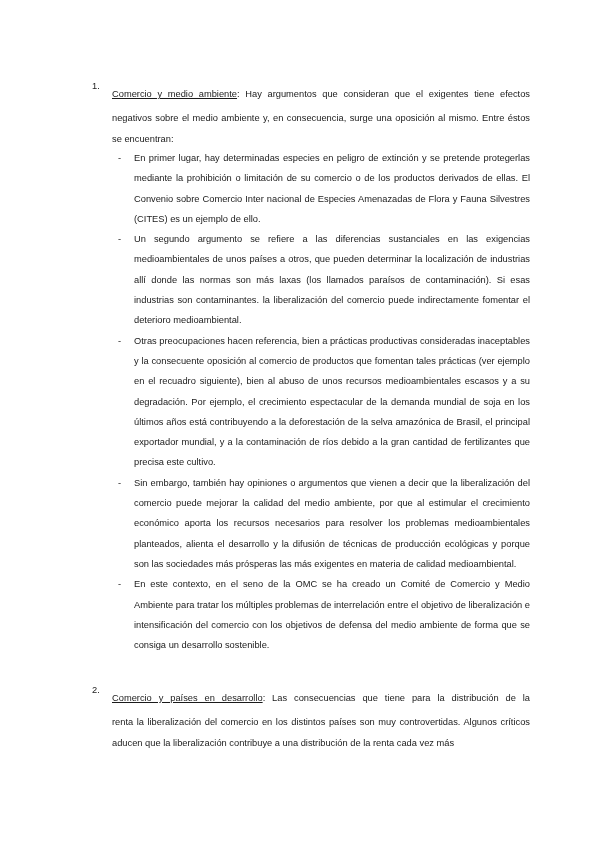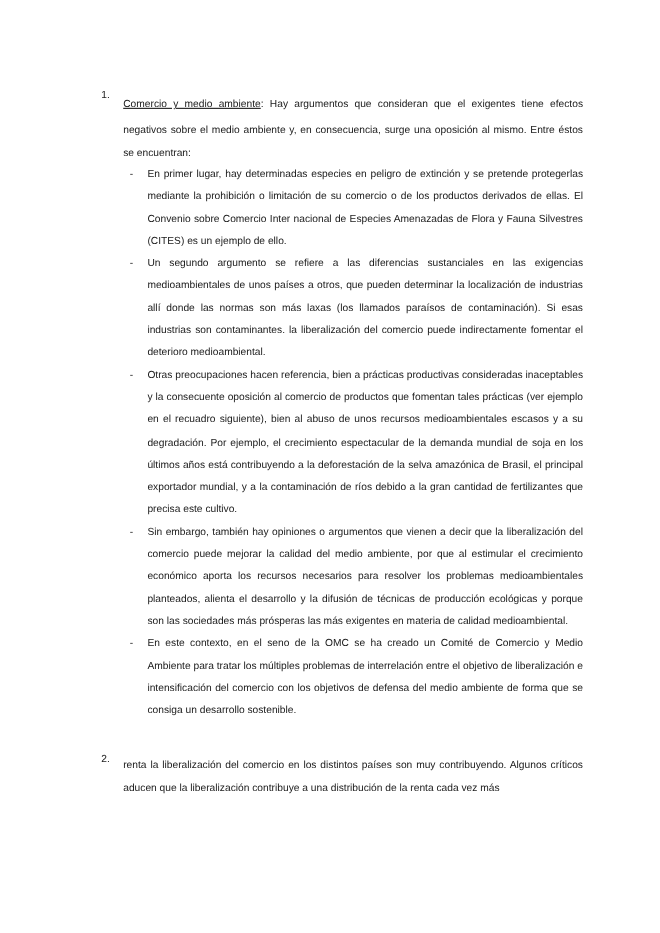--- a/index.html
+++ b/index.html
@@ -32,17 +32,18 @@
     <div class="bullet"><span class="dash">-</span><span>En primer lugar, hay determinadas especies en peligro de extinción y se pretende protegerlas mediante la prohibición o limitación de su comercio o de los productos derivados de ellas. El Convenio sobre Comercio Inter nacional de Especies Amenazadas de Flora y Fauna Silvestres (CITES) es un ejemplo de ello.</span></div>
     <div class="bullet"><span class="dash">-</span><span>Un segundo argumento se refiere a las diferencias sustanciales en las exigencias medioambientales de unos países a otros, que pueden determinar la localización de industrias allí donde las normas son más laxas (los llamados paraísos de contaminación). Si esas industrias son contaminantes. la liberalización del comercio puede indirectamente fomentar el deterioro medioambiental.</span></div>
     <div class="bullet"><span class="dash">-</span><span>Otras preocupaciones hacen referencia, bien a prácticas productivas consideradas inaceptables y la consecuente oposición al comercio de productos que fomentan tales prácticas (ver ejemplo en el recuadro siguiente), bien al abuso de unos recursos medioambientales escasos y a su degradación. Por ejemplo, el crecimiento espectacular de la demanda mundial de soja en los últimos años está contribuyendo a la deforestación de la selva amazónica de Brasil, el principal exportador mundial, y a la contaminación de ríos debido a la gran cantidad de fertilizantes que precisa este cultivo.</span></div>
     <div class="bullet"><span class="dash">-</span><span>Sin embargo, también hay opiniones o argumentos que vienen a decir que la liberalización del comercio puede mejorar la calidad del medio ambiente, por que al estimular el crecimiento económico aporta los recursos necesarios para resolver los problemas medioambientales planteados, alienta el desarrollo y la difusión de técnicas de producción ecológicas y porque son las sociedades más prósperas las más exigentes en materia de calidad medioambiental.</span></div>
     <div class="bullet"><span class="dash">-</span><span>En este contexto, en el seno de la OMC se ha creado un Comité de Comercio y Medio Ambiente para tratar los múltiples problemas de interrelación entre el objetivo de liberalización e intensificación del comercio con los objetivos de defensa del medio ambiente de forma que se consiga un desarrollo sostenible.</span></div>
   </div>
 
   <div class="item" style="top:685px;">
     <span class="num">2.</span>
     <div class="para">
-      <span>renta la liberalización del comercio en los distintos países son muy contribuyendo. Algunos críticos aducen que la liberalización contribuye a una distribución de la renta cada vez más</span>
+      <span class="first"><span class="title">Comercio y países en desarrollo</span><span>: Las consecuencias que tiene para la distribución de la</span></span>
+      <span>renta la liberalización del comercio en los distintos países son muy controvertidas. Algunos críticos aducen que la liberalización contribuye a una distribución de la renta cada vez más</span>
     </div>
   </div>
 
 </div>
 
 </body></html>

